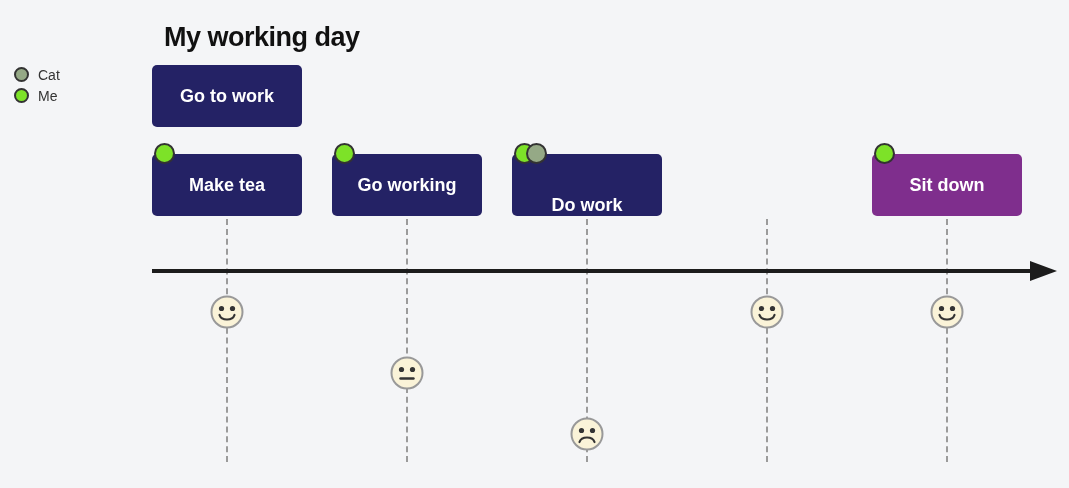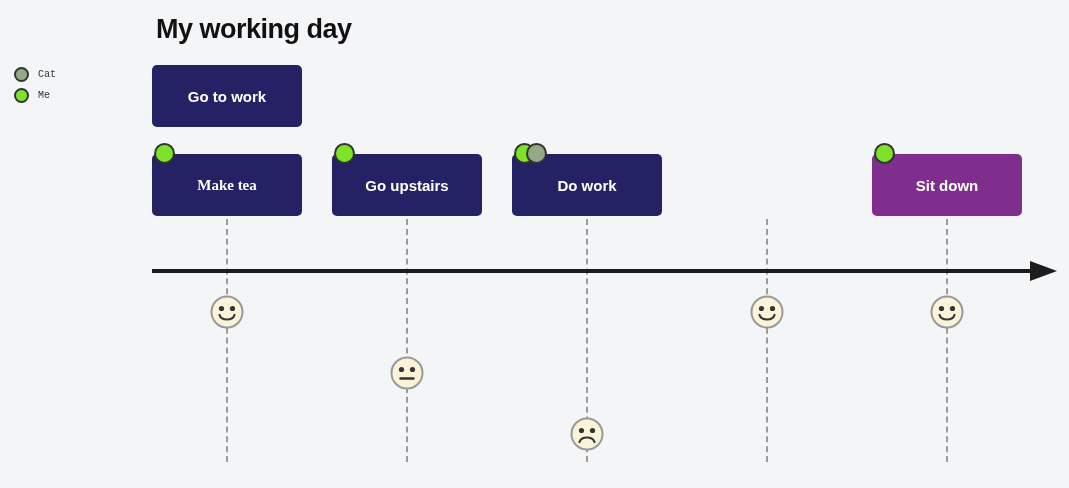--- a/index.html
+++ b/index.html
@@ -2,35 +2,35 @@
 <html><head>
 <meta charset="utf-8">
 <style>
   html, body { margin:0; padding:0; background:#f4f5f7; }
   .stage {
     position:relative; width:1069px; height:488px;
     background:#f4f5f7; overflow:hidden;
     font-family:"Liberation Sans", sans-serif;
   }
   .title {
-    position:absolute; left:152px; top:10px; margin:4px;
+    position:absolute; left:152px; top:10px; margin:12px;
     font-size:27px; font-weight:bold; color:#111; letter-spacing:-0.5px;
   }
   .legend { position:absolute; left:14px; top:64px; }
   .legend-item { display:flex; align-items:center; gap:9px; height:21px; }
   .legend-dot {
     width:15px; height:15px; border-radius:50%;
     border:2px solid #333; box-sizing:border-box; flex:0 0 15px;
   }
-  .legend-label { font-size:10px; color:#333;font-family:Liberation Mono, monospace; }
+  .legend-label { font-size:14px; color:#333; }
 
   .box {
     position:absolute; width:150px; height:62px; border-radius:5px;
     display:flex; align-items:center; justify-content:center;
-    color:#fff; font-weight:bold; font-size:15px; text-align:center;
+    color:#fff; font-weight:bold; font-size:18px; text-align:center;
   }
   .section-box { top:65px; }
   .task-box { top:154px; }
 
   .dot {
     position:absolute; width:21px; height:21px; border-radius:50%;
     border:2px solid #333; box-sizing:border-box; top:-11px;
   }
   .dot-a { left:2px; z-index:1; }
   .dot-b { left:14px; z-index:2; }
@@ -65,29 +65,29 @@
     <div class="legend-item">
       <span class="legend-dot" style="background-color: rgb(125, 226, 40);"></span>
       <span class="legend-label">Me</span>
     </div>
   </div>
 
   <div class="box section-box" style="left: 152px; background-color: rgb(36, 34, 101);">
     <span>Go to work</span>
   </div>
 
-  <div class="box task-box" style="left: 152px; background-color: rgb(36, 34, 101); font-family: Liberation Serif, serif;">
+  <div class="box task-box" style="left: 152px; background-color: rgb(36, 34, 101);">
     <span class="dot dot-a" style="background-color: rgb(125, 226, 40);"></span>
     <span>Make tea</span>
   </div>
   <div class="box task-box" style="left: 332px; background-color: rgb(36, 34, 101);">
     <span class="dot dot-a" style="background-color: rgb(125, 226, 40);"></span>
-    <span>Go upstairs</span>
+    <span>Go working</span>
   </div>
-  <div class="box task-box" style="left: 512px; background-color: rgb(36, 34, 101);">
+  <div class="box task-box" style="left: 512px; background-color: rgb(36, 34, 101); align-items: flex-end;">
     <span class="dot dot-a" style="background-color: rgb(125, 226, 40);"></span>
     <span class="dot dot-b" style="background-color: rgb(149, 169, 134);"></span>
     <span>Do work</span>
   </div>
   <div class="box task-box" style="left: 872px; background-color: rgb(127, 46, 141);">
     <span class="dot dot-a" style="background-color: rgb(125, 226, 40);"></span>
     <span>Sit down</span>
   </div>
 
   <div class="vline" style="left:226px"></div>

